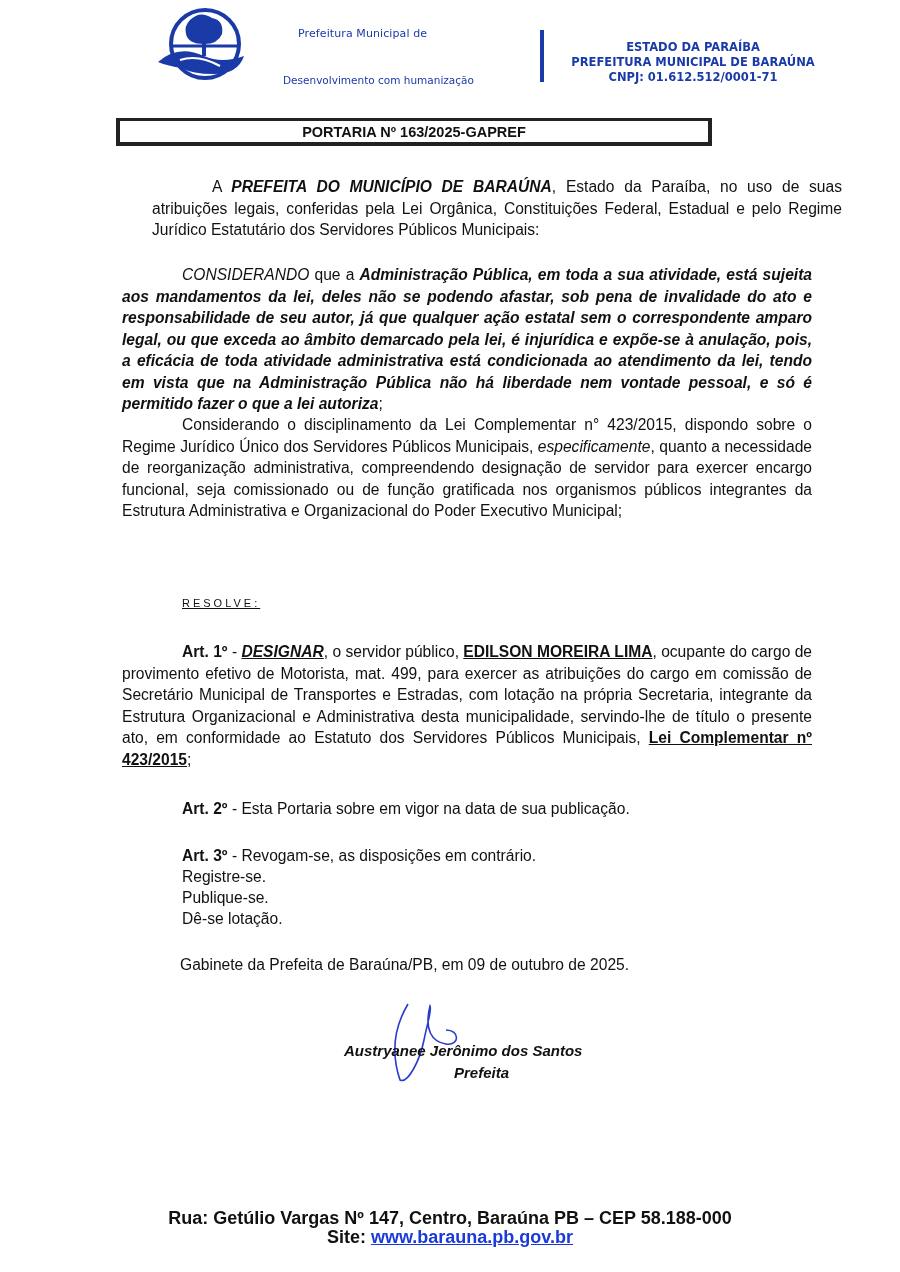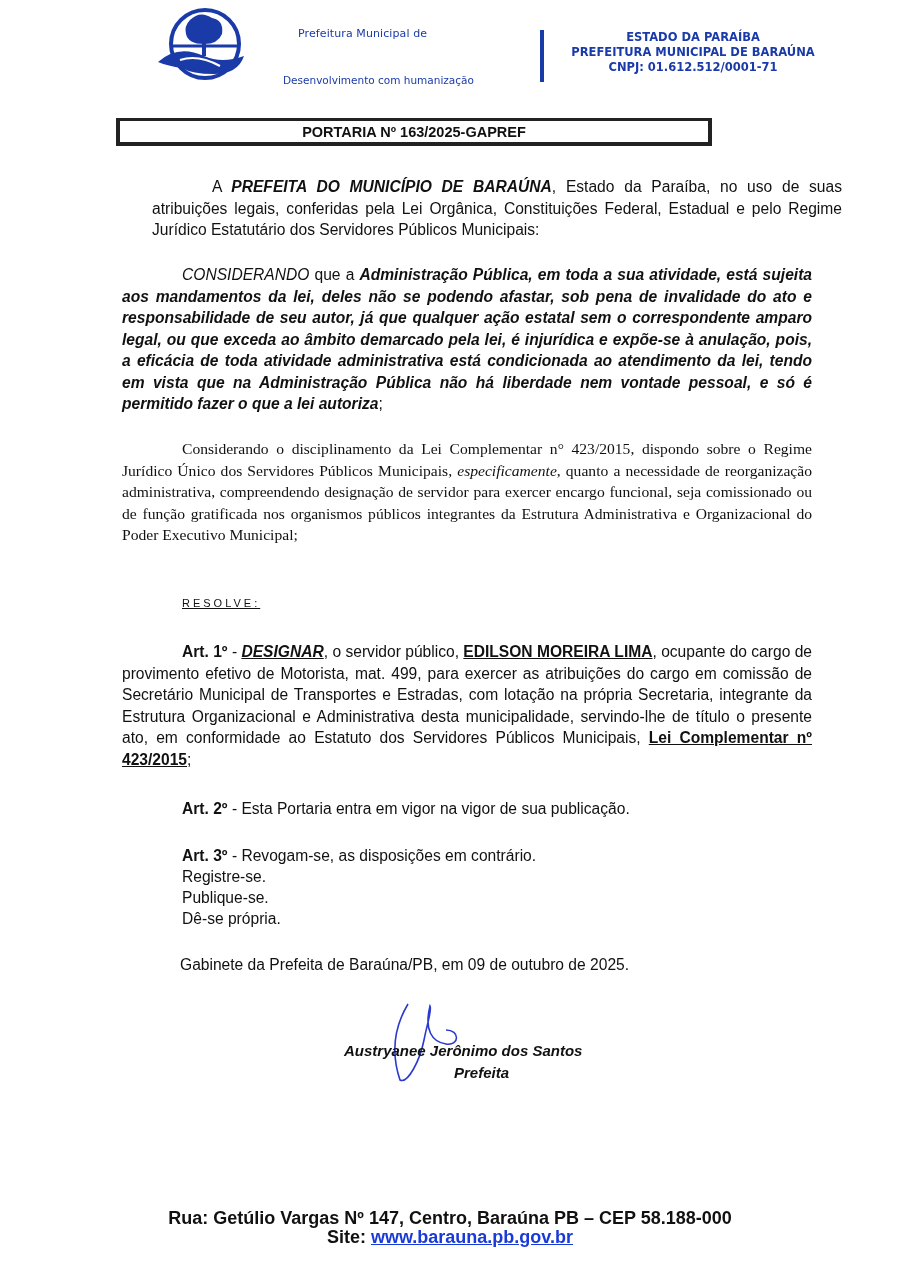--- a/index.html
+++ b/index.html
@@ -9,21 +9,21 @@
 
     
     .logo-emblem { position: absolute; left: 150px; top: 6px; width: 110px; height: 80px; }
     .logo-small { position: absolute; left: 298px; top: 27px; font-family: "DejaVu Sans", sans-serif;
                   font-size: 11px; color: #1a3aa8; letter-spacing: 0.1px; }
     .logo-big { position: absolute; left: 256px; top: 14px; font-family: "DejaVu Serif", serif;
                 font-size: 62px; font-weight: bold; color: #1a3aa8; letter-spacing: -1px; line-height: 80px; }
     .logo-tag { position: absolute; left: 283px; top: 74px; font-family: "DejaVu Sans", sans-serif;
                 font-size: 10.5px; color: #1a3aa8; }
     .header-bar { position: absolute; left: 540px; top: 30px; width: 4px; height: 52px; background: #1a3aa8; }
-    .header-right { position: absolute; left: 548px; top: 30px; width: 290px; text-align: center;
+    .header-right { position: absolute; left: 548px; top: 40px; width: 290px; text-align: center;
                     font-family: "DejaVu Sans", sans-serif; font-weight: bold; color: #1a3aa8;
                     font-size: 11.5px; line-height: 15px; }
 
     
     .title-box { position: absolute; left: 116px; top: 118px; width: 596px; height: 28px;
                  border: 4px solid #222; border-top-width: 3px; box-sizing: border-box;
                  text-align: center; font-weight: bold; font-size: 14.5px; line-height: 22px; }
 
     
     .para { position: absolute; left: 122px; width: 690px; font-size: 15.6px; line-height: 21.5px;
@@ -69,40 +69,40 @@
   <div class="title-box">PORTARIA Nº 163/2025-GAPREF</div>
 
   <div class="para indent" style="top:176px;margin-left:30px;">
     <span>A </span><span class="bi">PREFEITA DO MUNICÍPIO DE BARAÚNA</span><span>, Estado da Paraíba, no uso de suas atribuições legais, conferidas pela Lei Orgânica, Constituições Federal, Estadual e pelo Regime Jurídico Estatutário dos Servidores Públicos Municipais:</span>
   </div>
 
   <div class="para indent" style="top:264px;">
     <span class="i">CONSIDERANDO</span><span> que a </span><span class="bi">Administração Pública, em toda a sua atividade, está sujeita aos mandamentos da lei, deles não se podendo afastar, sob pena de invalidade do ato e responsabilidade de seu autor, já que qualquer ação estatal sem o correspondente amparo legal, ou que exceda ao âmbito demarcado pela lei, é injurídica e expõe-se à anulação, pois, a eficácia de toda atividade administrativa está condicionada ao atendimento da lei, tendo em vista que na Administração Pública não há liberdade nem vontade pessoal, e só é permitido fazer o que a lei autoriza</span><span>;</span>
   </div>
 
-  <div class="para indent" style="top:438px;font-family:Liberation Serif, serif;">
+  <div class="para indent" style="top:414px;">
     <span>Considerando o disciplinamento da Lei Complementar n° 423/2015, dispondo sobre o Regime Jurídico Único dos Servidores Públicos Municipais, </span><span class="i">especificamente</span><span>, quanto a necessidade de reorganização administrativa, compreendendo designação de servidor para exercer encargo funcional, seja comissionado ou de função gratificada nos organismos públicos integrantes da Estrutura Administrativa e Organizacional do Poder Executivo Municipal;</span>
   </div>
 
   <div class="resolve">RESOLVE:</div>
 
   <div class="para indent" style="top:641px;">
     <span class="b">Art. 1º</span><span> - </span><span class="bi u">DESIGNAR</span><span>, o servidor público, </span><span class="b u">EDILSON MOREIRA LIMA</span><span>, ocupante do cargo de provimento efetivo de Motorista, mat. 499, para exercer as atribuições do cargo em comissão de Secretário Municipal de Transportes e Estradas, com lotação na própria Secretaria, integrante da Estrutura Organizacional e Administrativa desta municipalidade, servindo-lhe de título o presente ato, em conformidade ao Estatuto dos Servidores Públicos Municipais, </span><span class="b u">Lei Complementar nº 423/2015</span><span>;</span>
   </div>
 
   <div class="line" style="top:798px;">
-    <span class="b">Art. 2º</span><span> - Esta Portaria entra em vigor na vigor de sua publicação.</span>
+    <span class="b">Art. 2º</span><span> - Esta Portaria sobre em vigor na data de sua publicação.</span>
   </div>
 
   <div class="line" style="top:845px;">
     <span class="b">Art. 3º</span><span> - Revogam-se, as disposições em contrário.</span>
   </div>
   <div class="line" style="top:866px;">Registre-se.</div>
   <div class="line" style="top:887px;">Publique-se.</div>
-  <div class="line" style="top:908px;">Dê-se própria.</div>
+  <div class="line" style="top:908px;">Dê-se lotação.</div>
 
   <div class="line" style="top:954px; left:180px;">Gabinete da Prefeita de Baraúna/PB, em 09 de outubro de 2025.</div>
 
   <svg class="sig-svg" viewBox="0 0 90 90">
     <path d="M28 4 C16 24 10 50 20 80 C28 84 40 60 44 40 C48 20 52 10 50 6 C44 30 52 42 66 44 C80 46 80 30 66 30" fill="none" stroke="#2a3ad0" stroke-width="1.6"></path>
   </svg>
   <div class="sig-name">Austryanee Jerônimo dos Santos</div>
   <div class="sig-title">Prefeita</div>
 
   <div class="footer" style="top:1208px;">Rua: Getúlio Vargas Nº 147, Centro, Baraúna PB – CEP 58.188-000</div>

